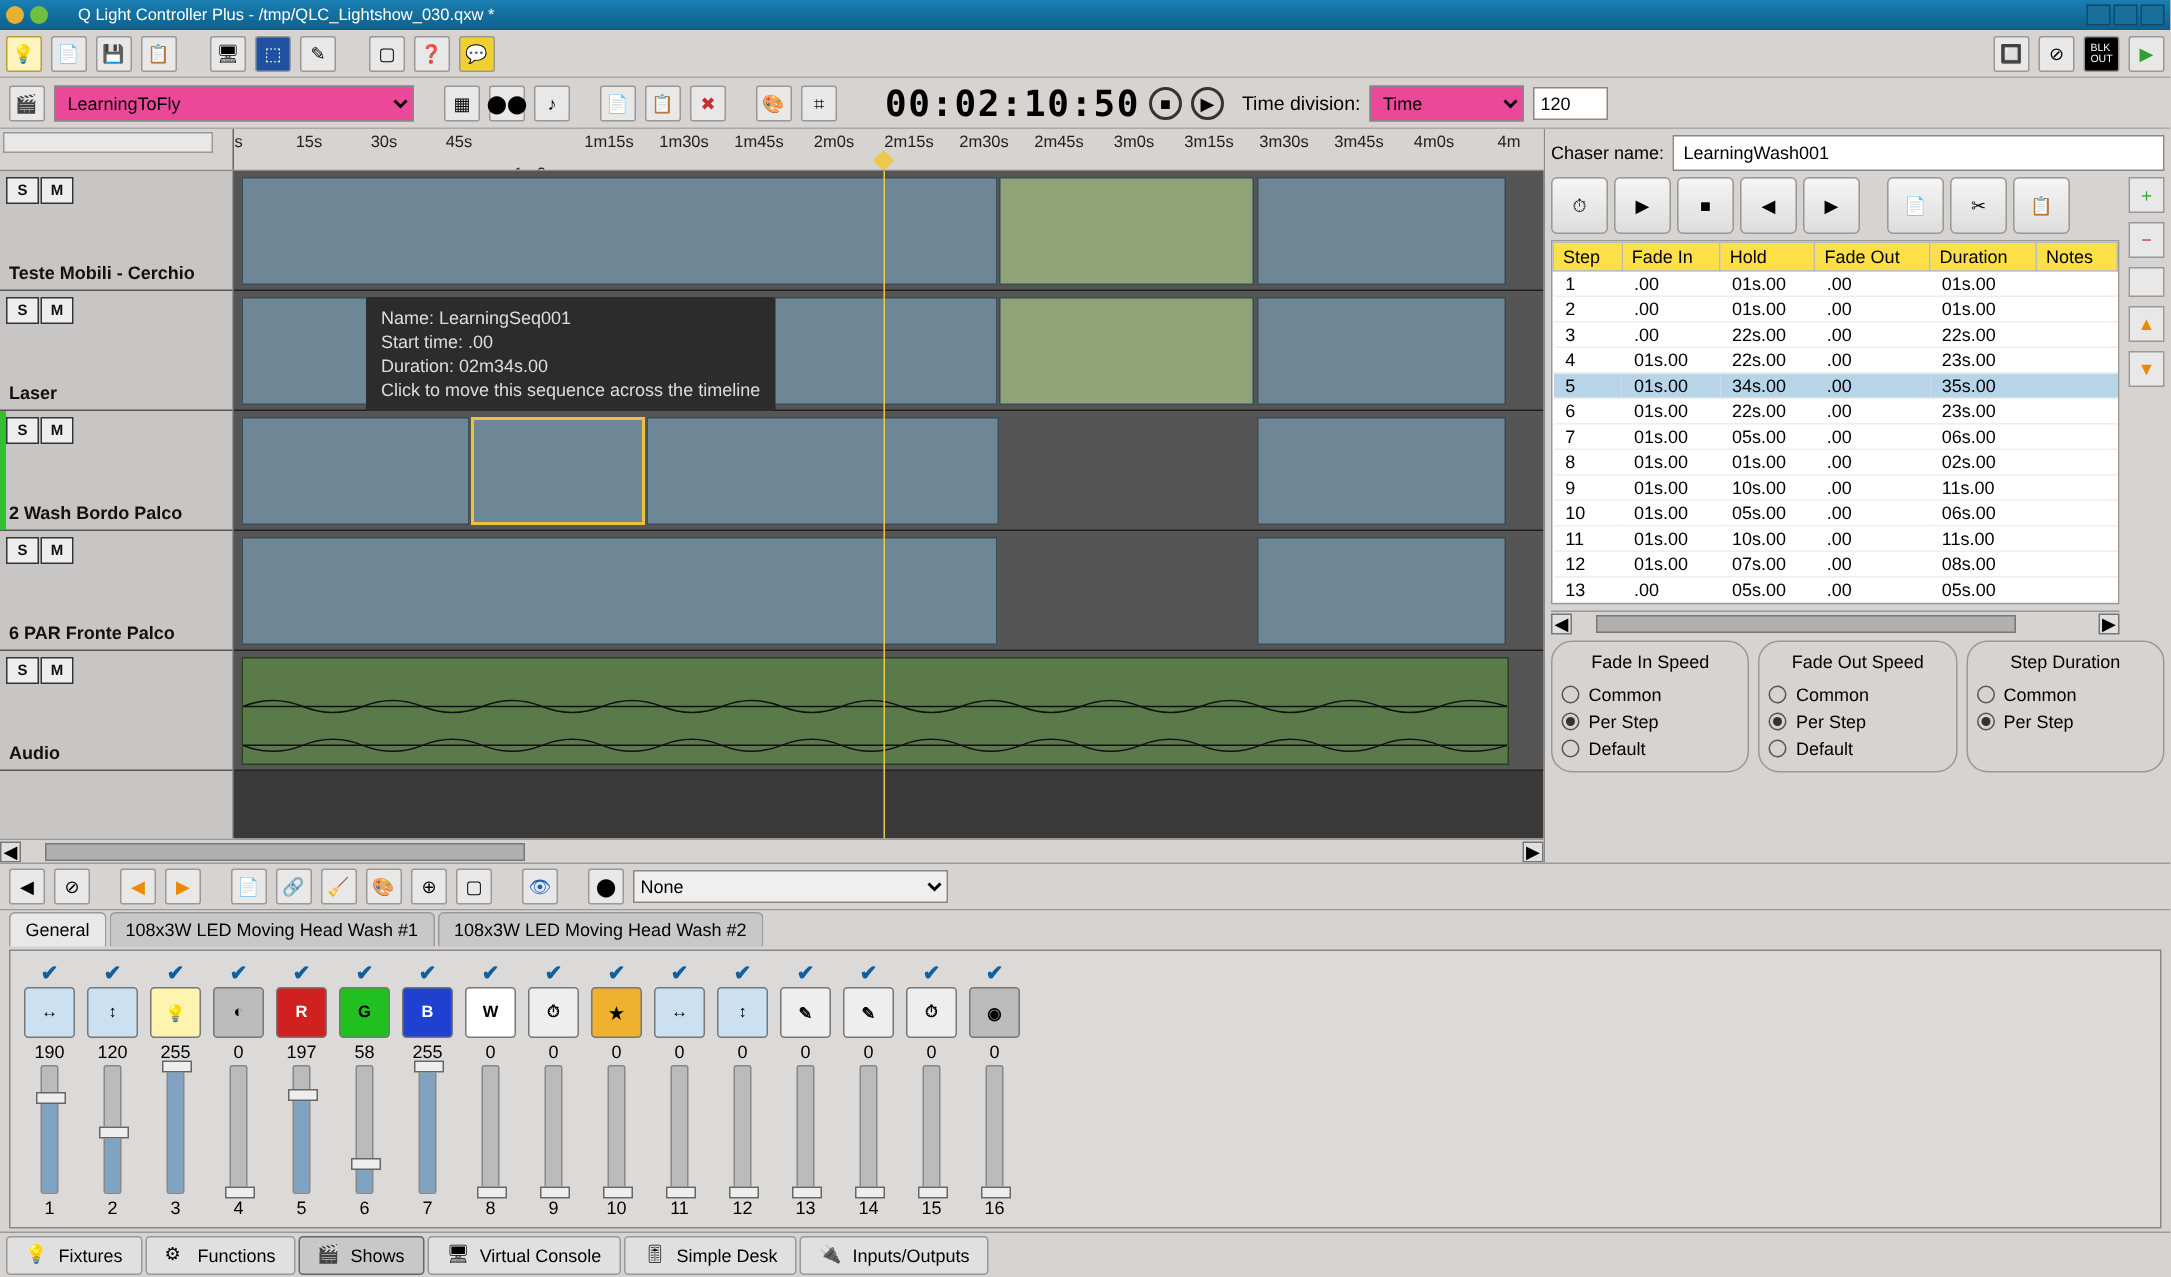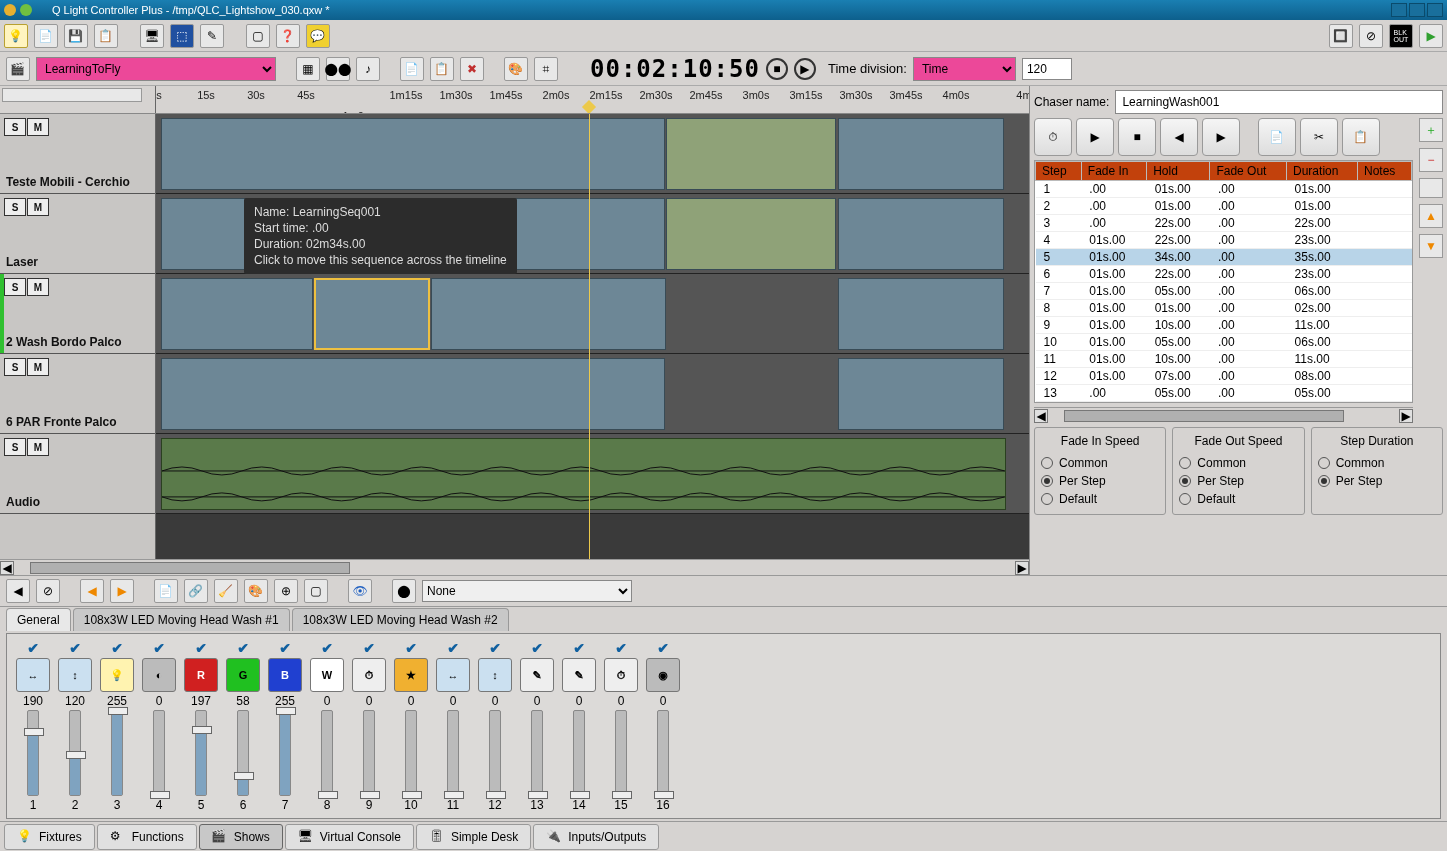--- a/index.html
+++ b/index.html
@@ -48,25 +48,25 @@
 .hscroll .arrow{width:14px;height:14px;border:1px solid #777;background:#e0e0e0;display:flex;align-items:center;justify-content:center;}
 .right-panel { flex:1; display:flex; flex-direction:column; padding:4px; gap:4px; background:#d6d3d1; }
 .cname { display:flex; align-items:center; gap:6px; }
 .cname input { flex:1; height:24px; border:1px solid #888; padding:0 6px; }
 .ctools { display:flex; gap:4px; align-items:center; }
 .ctools .bx { width:38px; height:38px; border:1px solid #999; border-radius:4px; background:linear-gradient(#f5f5f5,#ddd); display:flex; align-items:center; justify-content:center; cursor:pointer; }
 .sidebtns { display:flex; flex-direction:column; gap:6px; }
 .sidebtns div{width:24px;height:24px;border:1px solid #999;background:#e8e8e8;display:flex;align-items:center;justify-content:center;cursor:pointer;}
 .steptbl-wrap{display:flex;border:1px solid #999;background:#fff;}
 .steptbl { flex:1; border-collapse:collapse; font-size:11px; }
-.steptbl th { background:#c2410c; border:1px solid #bbb; padding:2px 6px; text-align:left; font-weight:normal; }
+.steptbl th { background:#fde047; border:1px solid #bbb; padding:2px 6px; text-align:left; font-weight:normal; }
 .steptbl td { border-bottom:1px solid #eee; padding:1px 8px; }
 .steptbl tr.selrow td { background:#b8d4e8; }
 .speedboxes { display:flex; gap:6px; }
-.speedbox { flex:1; border:1px solid #999; border-radius:3px; padding:6px; background:#d6d3d1; }
+.speedbox { flex:1; border:1px solid #999; border-radius:14px; padding:6px; background:#d6d3d1; }
 .speedbox .ttl { text-align:center; font-size:12px; margin-bottom:6px; }
 .radio { display:flex; align-items:center; gap:6px; padding:2px 0; font-size:12px; }
 .radio .dot{width:12px;height:12px;border:1px solid #555;border-radius:50%;display:flex;align-items:center;justify-content:center;}
 .radio .dot.on::after{content:"";width:6px;height:6px;background:#333;border-radius:50%;}
 .lowbar { height:32px; background:#d6d3d1; border-top:1px solid #999; border-bottom:1px solid #999; display:flex; align-items:center; padding:0 6px; gap:6px; }
 .lowbar select{width:210px;height:22px;border:1px solid #888;}
 .fixtabs { height:24px; background:#d6d3d1; display:flex; align-items:flex-end; padding:0 6px; gap:2px; }
 .fixtabs .ft { padding:4px 10px; border:1px solid #999; border-bottom:none; background:#c8c8c8; border-radius:4px 4px 0 0; cursor:pointer; font-size:12px; }
 .fixtabs .ft.active { background:#e8e8e8; }
 .faders { height:186px; border:1px solid #888; margin:2px 6px; background:#dcdad8; display:flex; padding:6px; gap:2px; }
@@ -159,21 +159,21 @@
           <div class="tick" style="left: 350px;">1m45s</div>
           <div class="tick" style="left: 400px;">2m0s</div>
           <div class="tick" style="left: 450px;">2m15s</div>
           <div class="tick" style="left: 500px;">2m30s</div>
           <div class="tick" style="left: 550px;">2m45s</div>
           <div class="tick" style="left: 600px;">3m0s</div>
           <div class="tick" style="left: 650px;">3m15s</div>
           <div class="tick" style="left: 700px;">3m30s</div>
           <div class="tick" style="left: 750px;">3m45s</div>
           <div class="tick" style="left: 800px;">4m0s</div>
-          <div class="tick" style="left: 868px;">4m</div>
+          <div class="tick" style="left: 850px;">4m</div>
         </div>
     </div>
     <div class="tracks">
       <div class="trackheads" id="trackheads">
           <div class="trackhead">
             <div class="sm">
               <div>S</div>
               <div>M</div>
             </div>
             <div class="name">Teste Mobili - Cerchio</div>

